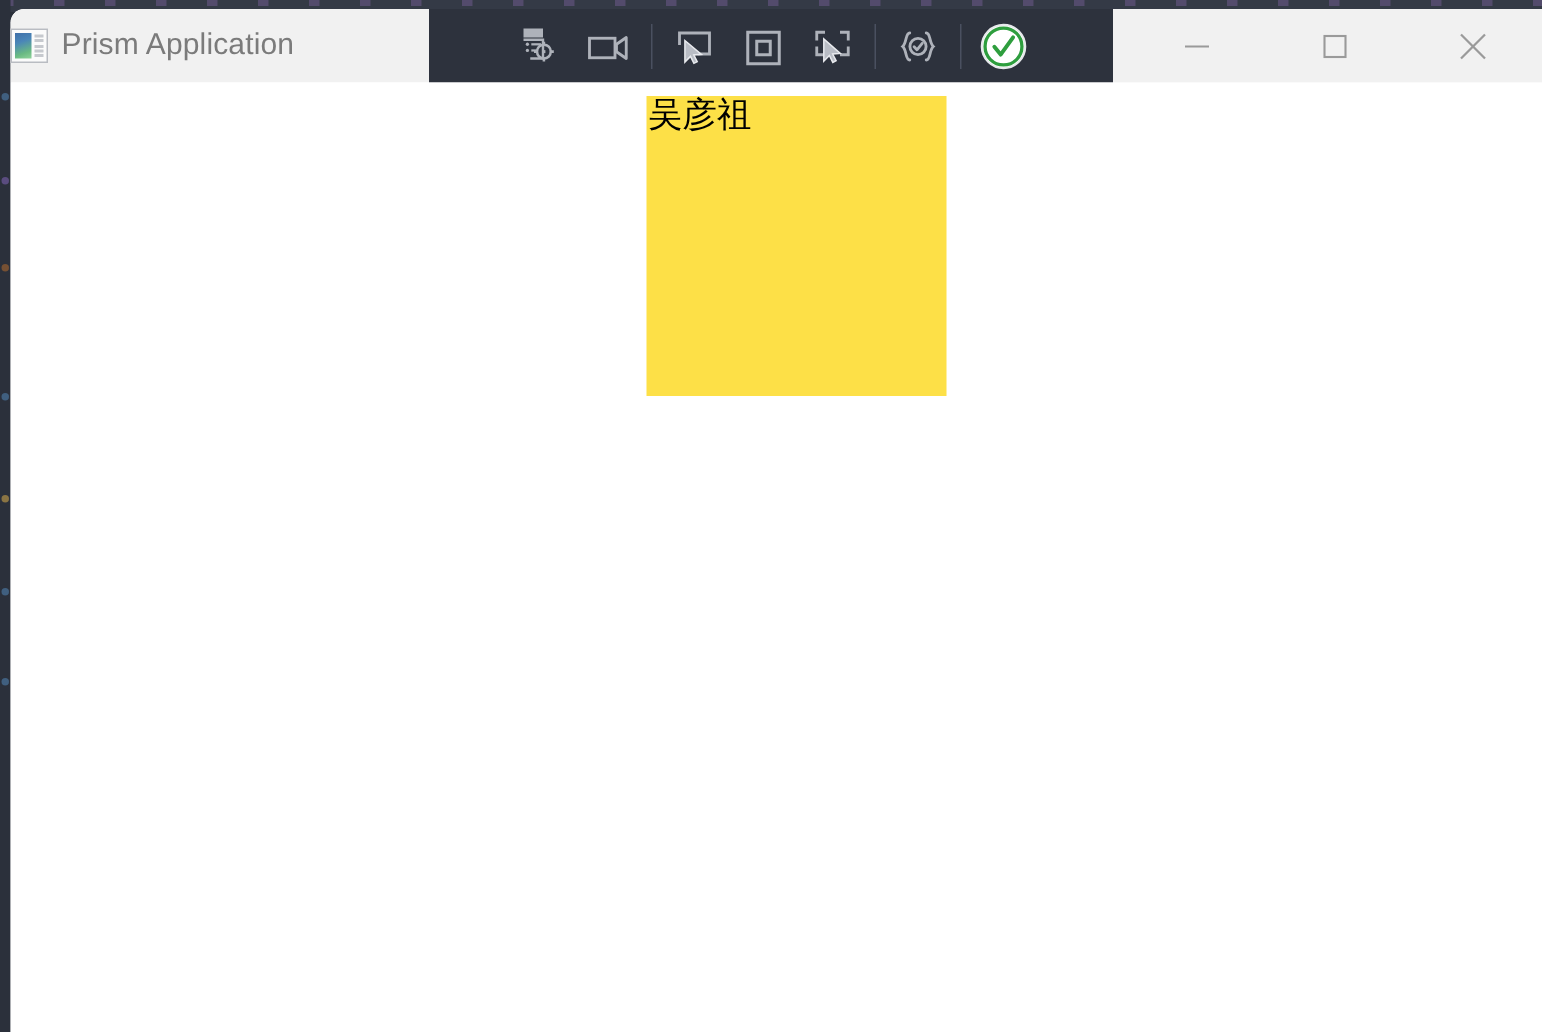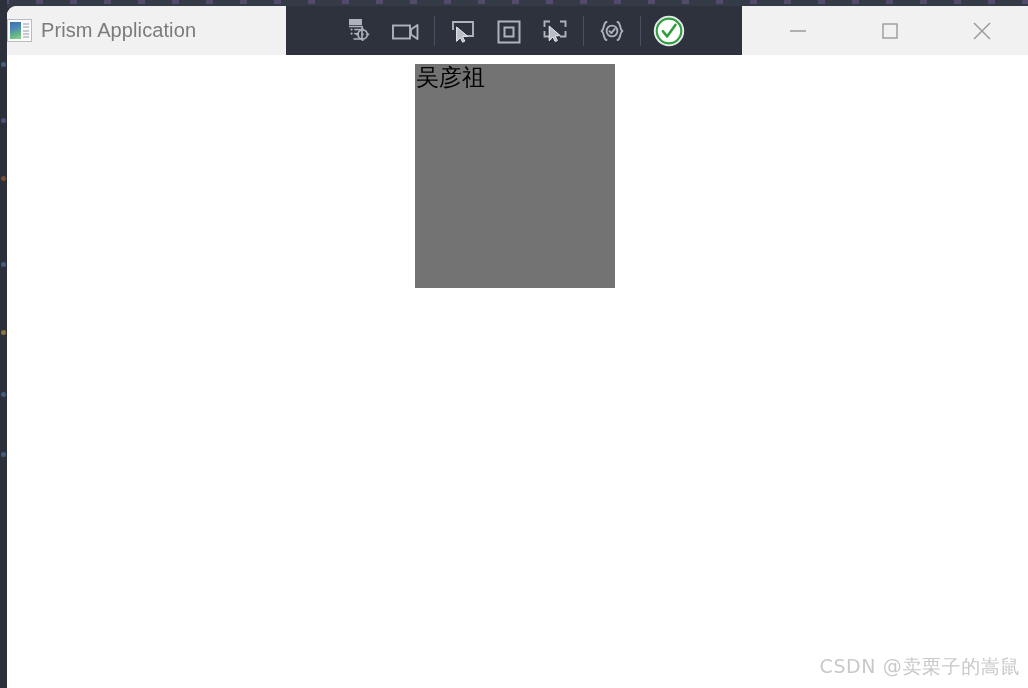--- a/index.html
+++ b/index.html
@@ -155,25 +155,25 @@
     position: absolute;
     left: 0;
     top: 49px;
     width: 1021px;
     height: 633px;
     background: #ffffff;
   }
 
   #red-panel {
     position: absolute;
-    left: 408px;
+    left: 424px;
     top: 9px;
     width: 200px;
-    height: 224px;
-    background: #737373;
+    height: 200px;
+    background: #fde047;
   }
   #red-panel-label {
     position: absolute;
     left: 1px;
     top: -2px;
     font-size: 23px;
     line-height: 30px;
     color: #000000;
     font-family: "DejaVu Sans", "Liberation Sans", sans-serif;
     white-space: nowrap;
@@ -346,16 +346,15 @@
           <line x1="21" y1="5" x2="5" y2="21" stroke="#9a9a9a" stroke-width="1.5"></line>
         </svg>
       </div>
     </div>
   </div>
 
   <div id="client">
     <div id="red-panel">
       <div id="red-panel-label">吴彦祖</div>
     </div>
-    <div id="watermark">CSDN @卖栗子的嵩鼠</div>
   </div>
 
 </div>
 
 </body></html>

